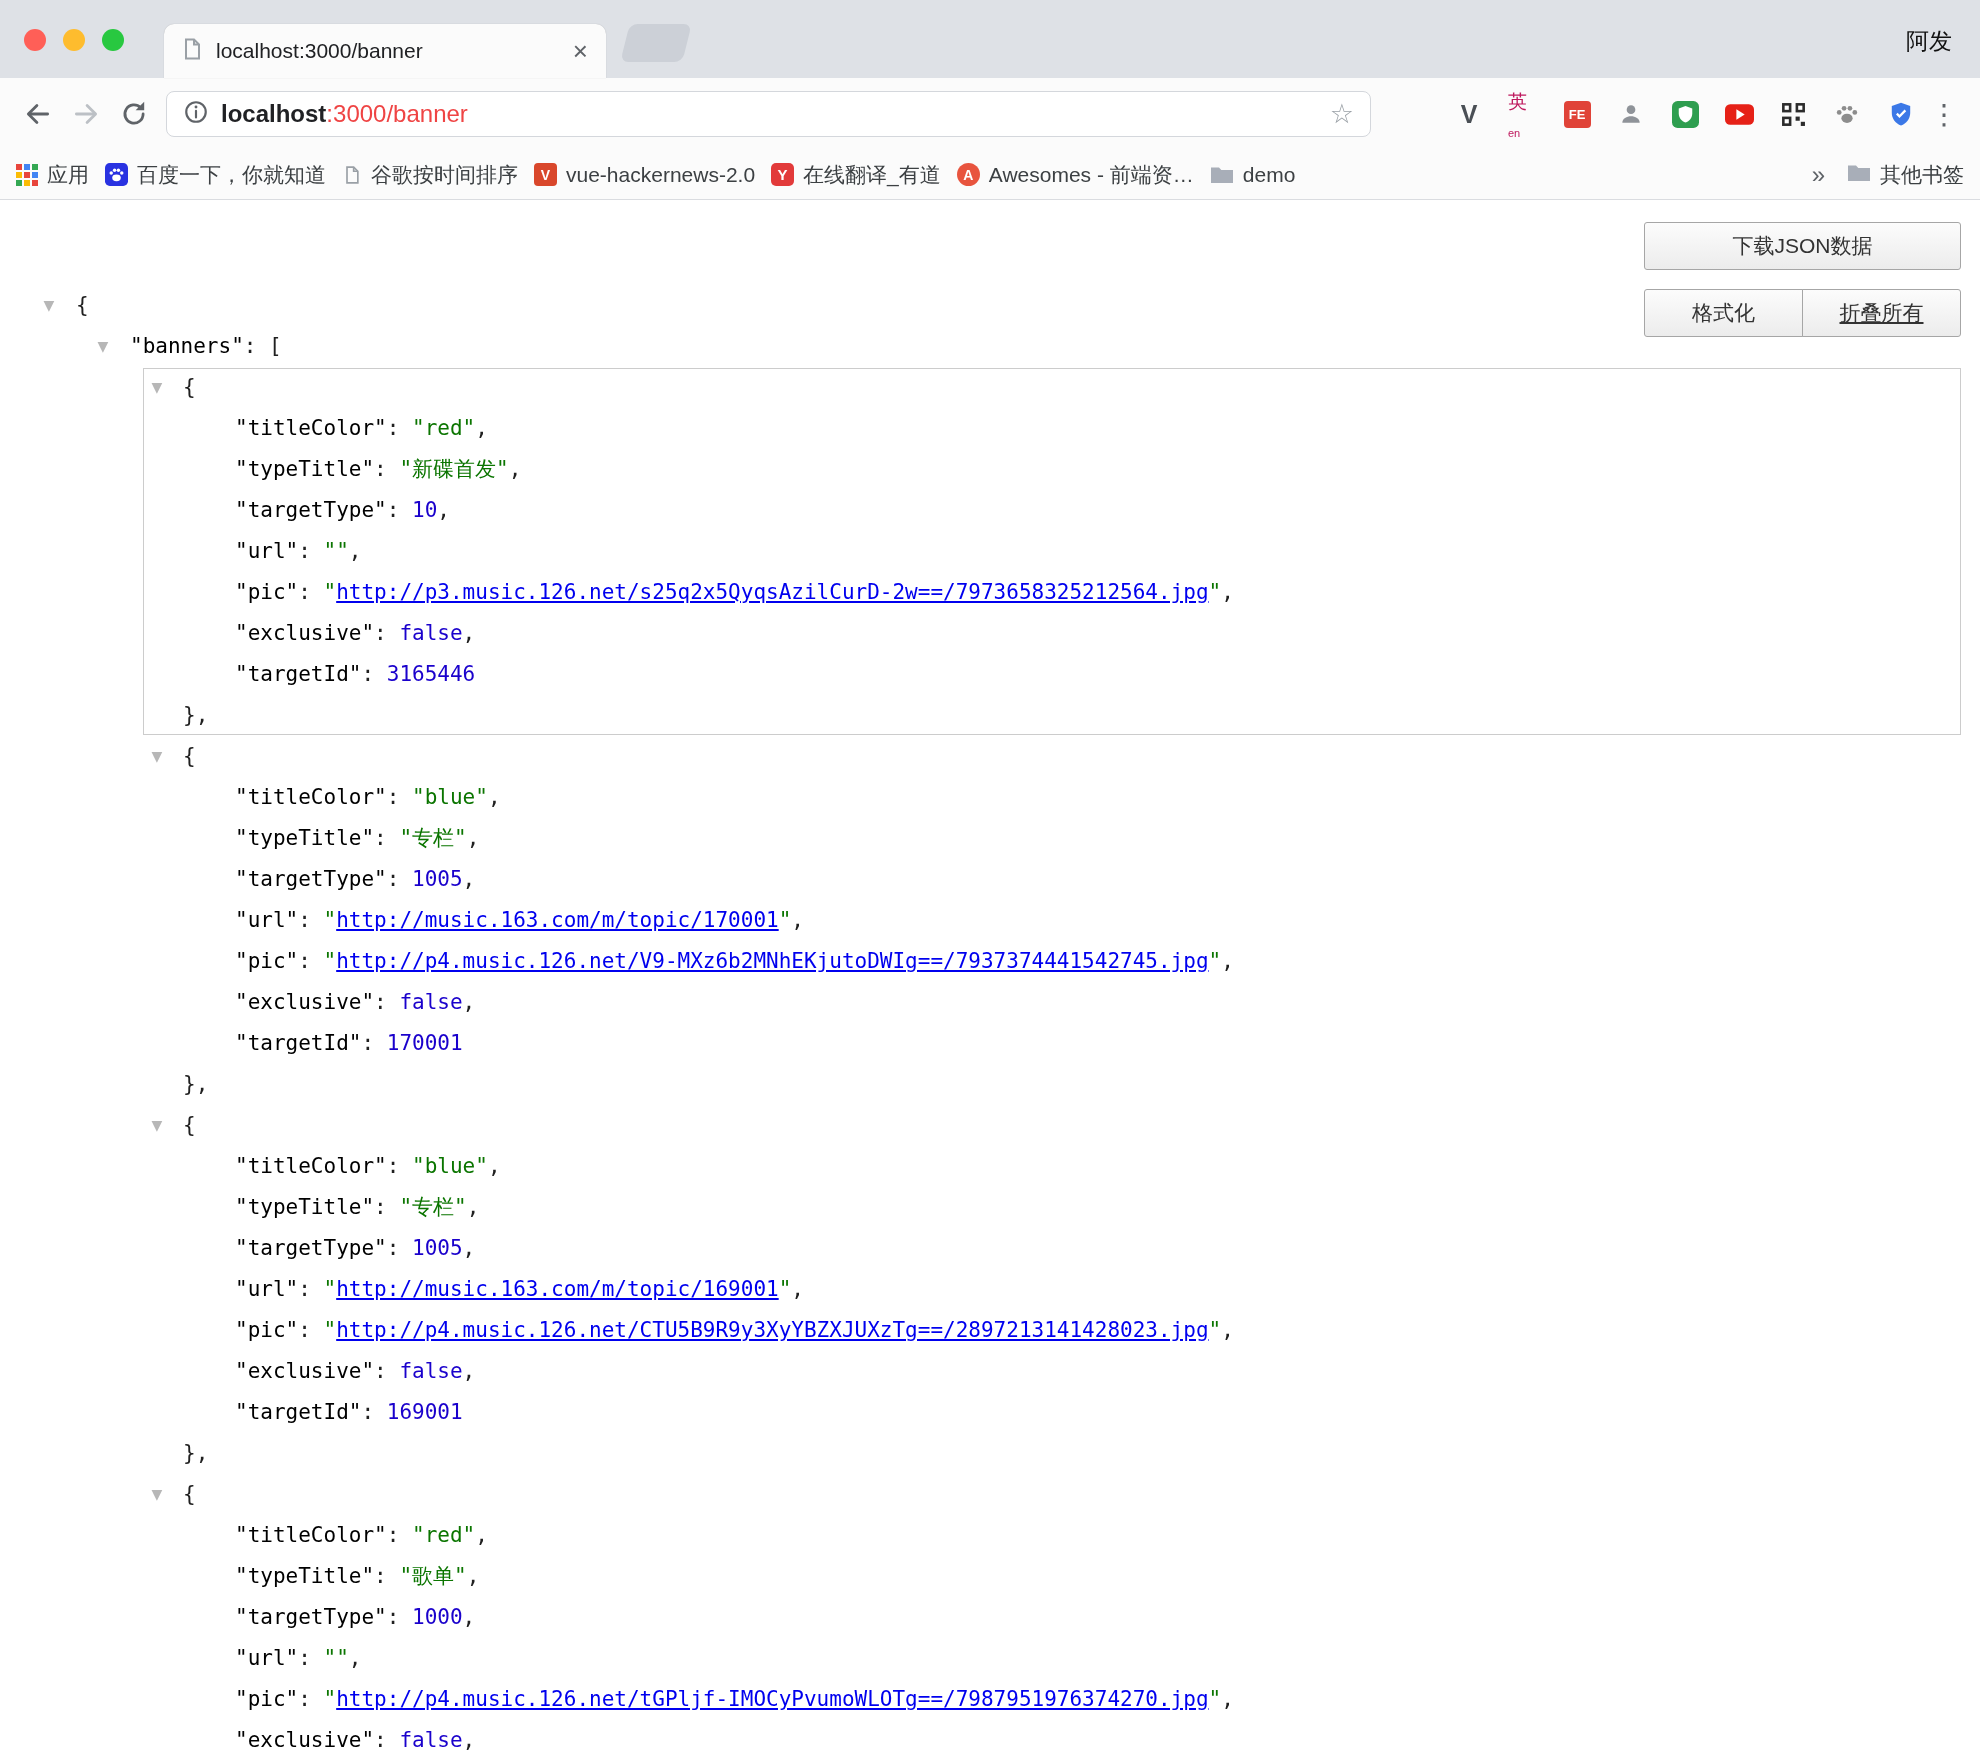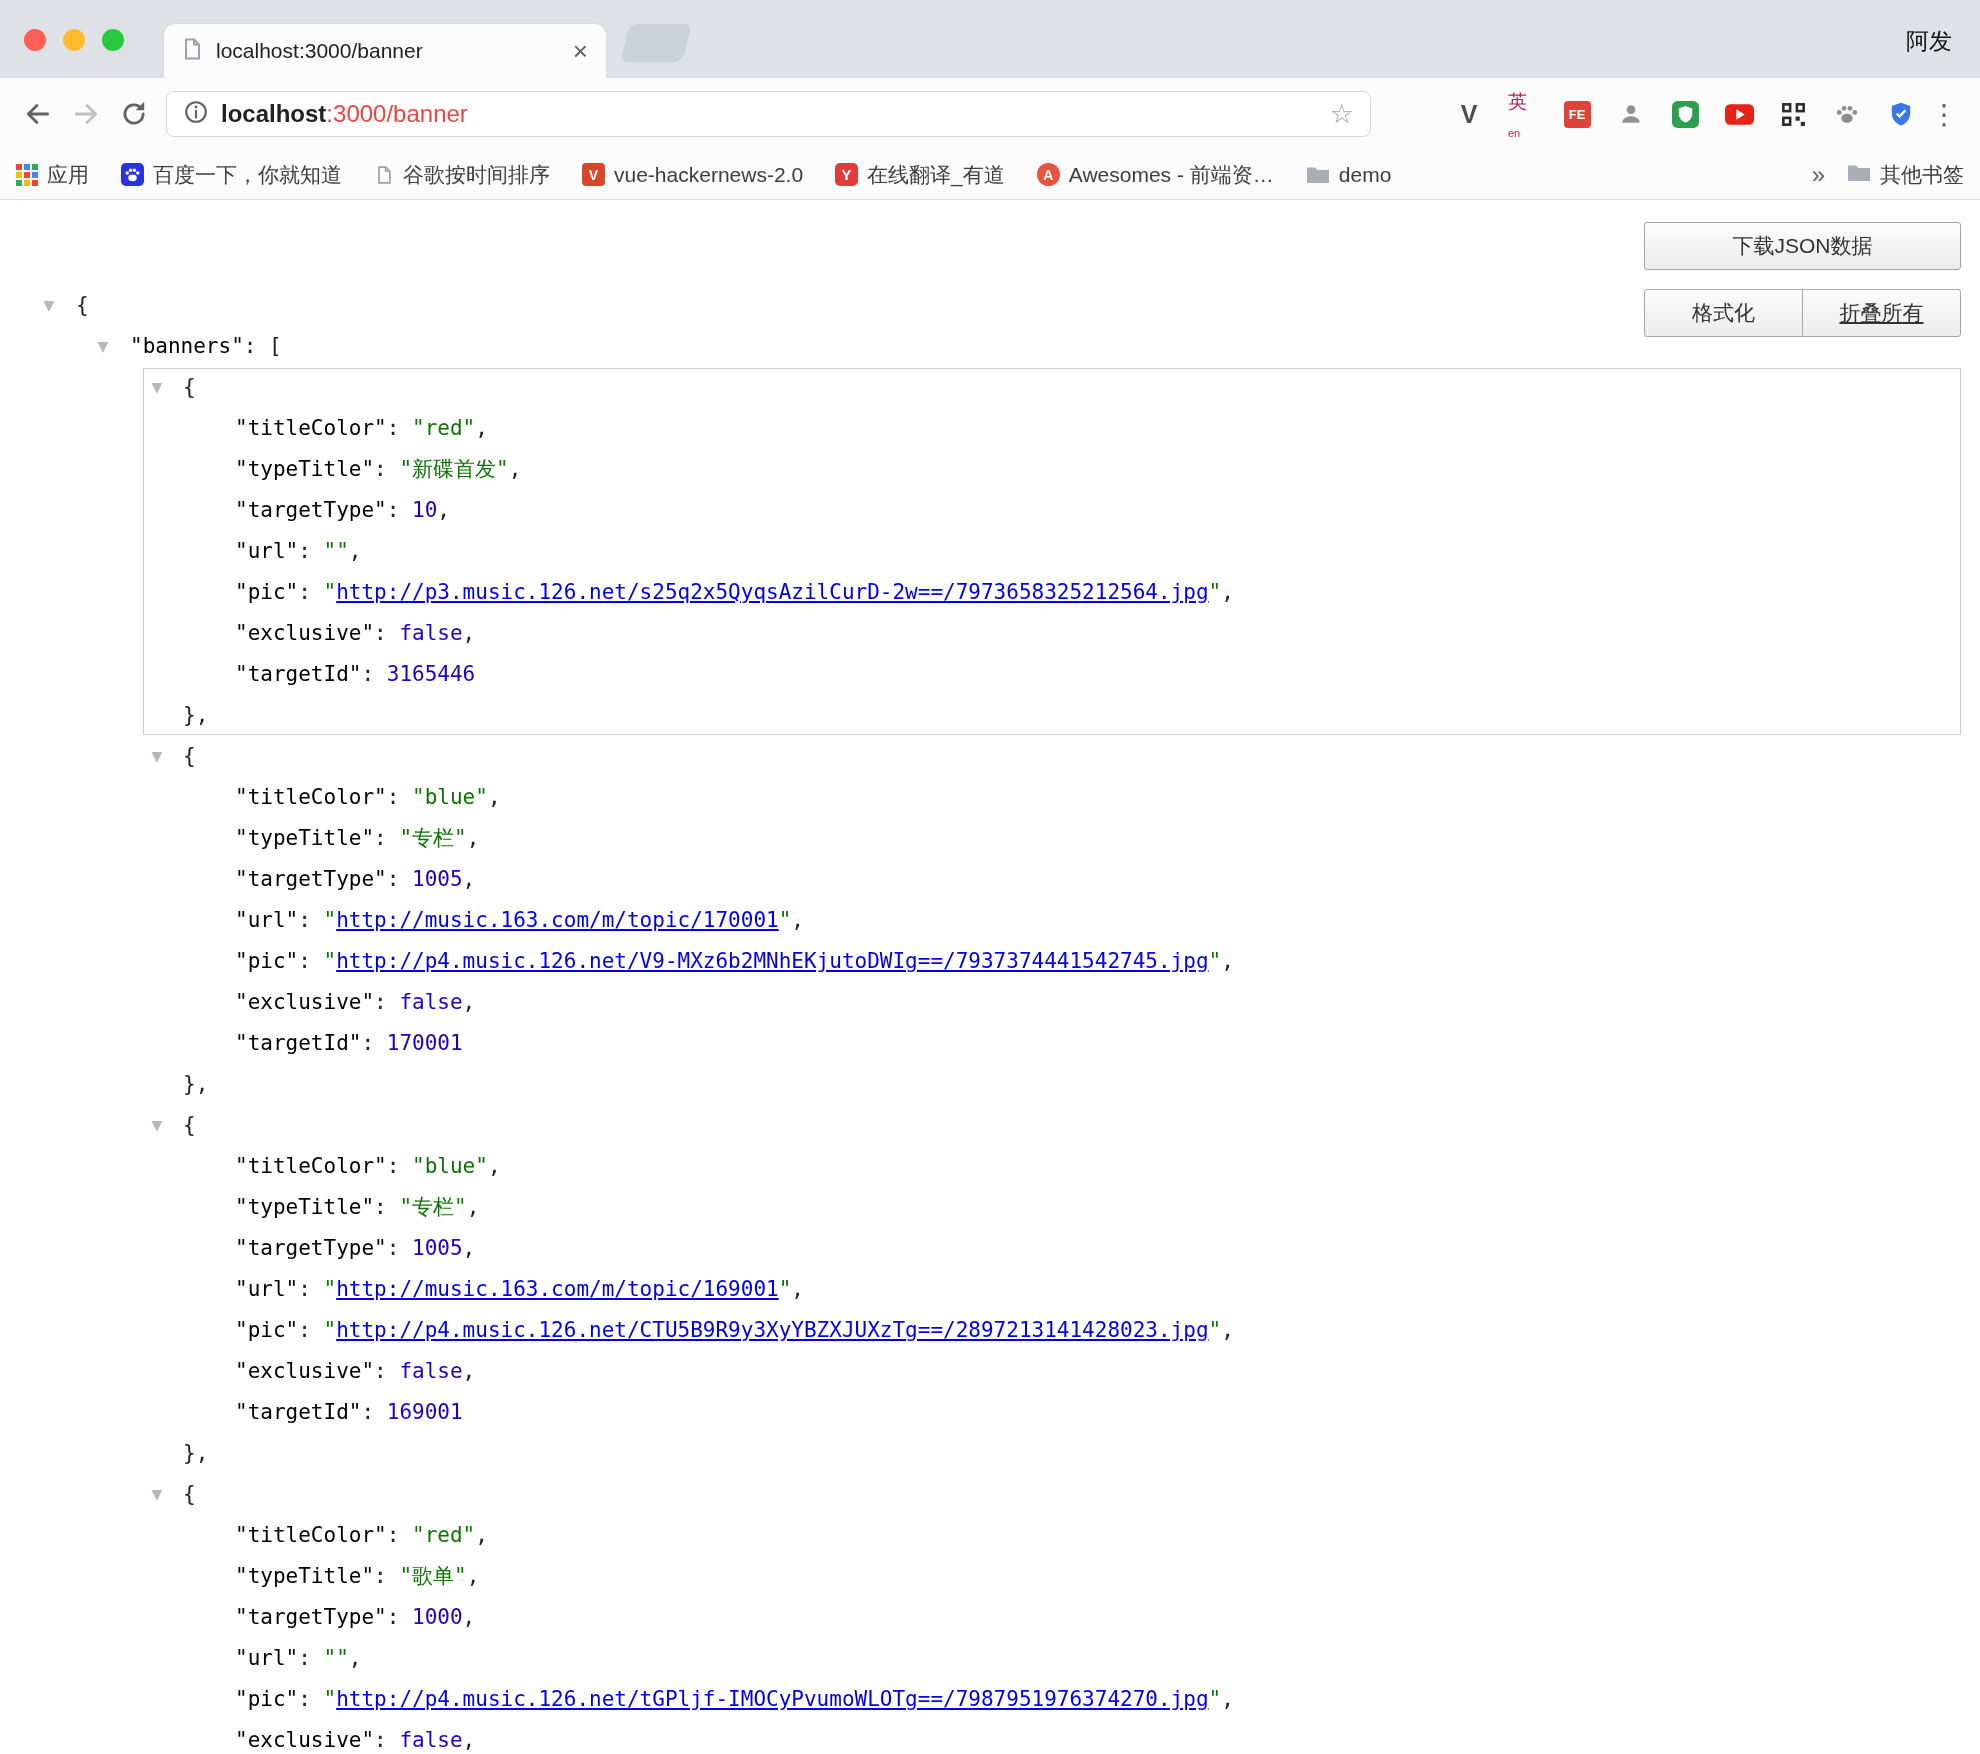--- a/index.html
+++ b/index.html
@@ -206,21 +206,21 @@
             <path fill="#3b78e7" d="M12 1.5l8.5 3.2V11c0 5.2-3.6 9.8-8.5 11.5C7.1 20.8 3.5 16.2 3.5 11V4.7z"></path>
             <path fill="#fff" d="M10.6 15.6l-3.2-3.2 1.5-1.5 1.7 1.7 4.7-4.7 1.5 1.5z"></path>
           </svg>
         </span>
       </div>
     </div>
   <div class="menu-dots">⋮</div>
 </div>
 
 <div class="bookmarks">
-  <span style="display:flex;align-items:center;gap:32px;">
+  <span style="display:flex;align-items:center;gap:16px;">
       <div class="bm">
         <span style="display:inline-flex;align-items:center;justify-content:center;">
           <span style="display:grid;grid-template-columns:repeat(3,6px);grid-gap:2px;">
             <span style="width:6px;height:6px;background:#e8453c;display:block;"></span>
             <span style="width:6px;height:6px;background:#4285f4;display:block;"></span>
             <span style="width:6px;height:6px;background:#34a853;display:block;"></span>
             <span style="width:6px;height:6px;background:#fbbc05;display:block;"></span>
             <span style="width:6px;height:6px;background:#e8453c;display:block;"></span>
             <span style="width:6px;height:6px;background:#4285f4;display:block;"></span>
             <span style="width:6px;height:6px;background:#34a853;display:block;"></span>

